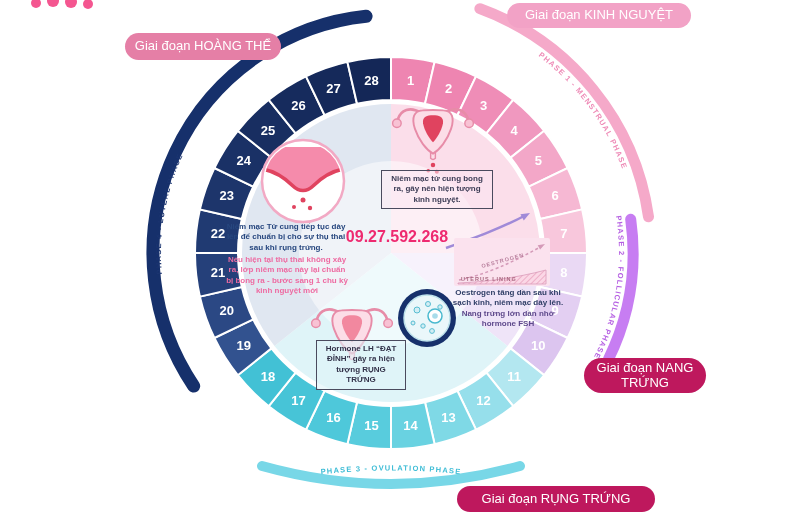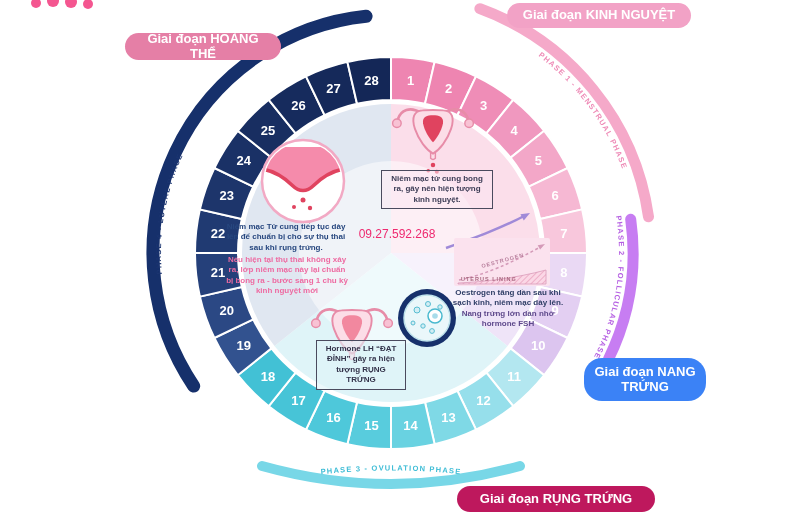--- a/index.html
+++ b/index.html
@@ -1,20 +1,20 @@
 <!DOCTYPE html>
 <html><head>
 <meta charset="utf-8">
 <style>
   *{margin:0;padding:0;box-sizing:border-box}
   body{background:#fff}
   .stage{position:relative;width:800px;height:517px;background:#fff;overflow:hidden;
          font-family:"Liberation Sans",sans-serif}
   .stage > svg{position:absolute;left:0;top:0}
-  .badge{position:absolute;border-radius:18px;color:#fff;font-weight:bold;font-size:13px;
+  .badge{position:absolute;border-radius:18px;color:#fff;font-weight:normal;font-size:13px;
          display:flex;align-items:center;justify-content:center;text-align:center;
          line-height:1.15;padding:12px 8px}
   .note{position:absolute;font-size:8px;line-height:1.3;text-align:center}
   .note.boxed{border:1px solid #4a4a5e;padding:3px 4px;font-weight:bold}
   .day-num{fill:#fff;font:bold 13px "Liberation Sans",sans-serif;text-anchor:middle}
   .arc-label{font:bold 7.5px "Liberation Sans",sans-serif;letter-spacing:1.2px}
   .tiny-label{font:bold 5.5px "Liberation Sans",sans-serif;letter-spacing:1px}
 </style>
 </head>
 <body>
@@ -173,31 +173,31 @@
       <path d="M 5 50 C 30 45 58 33 88 16" fill="none" stroke="#d49ab8" stroke-width="1.5" stroke-dasharray="3 2.5"></path>
       <path d="M 91 14 L 86.1 19.6 L 83.7 15.2 Z" fill="#d49ab8"></path>
       <text class="tiny-label" fill="#b87f9d" transform="translate(28,38) rotate(-15)">OESTROGEN</text>
       <path d="M 4 54 L 92 54 L 92 40 C 62 48 30 52 4 53 Z" fill="url(#hatch)" stroke="#da9cba" stroke-width="0.8"></path>
       <text class="tiny-label" fill="#a8677f" x="7" y="51">UTERUS LINING</text>
     </g>
   </svg>
 
   <div class="badge" style="left: 125px; top: 33px; width: 156px; height: 27px; background-color: rgb(229, 127, 166);">Giai đoạn HOÀNG THỂ</div>
   <div class="badge" style="left: 507px; top: 3px; width: 184px; height: 25px; background-color: rgb(242, 162, 198);">Giai đoạn KINH NGUYỆT</div>
-  <div class="badge" style="left: 584px; top: 358px; width: 122px; height: 43px; background-color: #3b82f6;">Giai đoạn NANG TRỨNG</div>
+  <div class="badge" style="left: 584px; top: 358px; width: 122px; height: 35px; background-color: #be185d;">Giai đoạn NANG TRỨNG</div>
   <div class="badge" style="left: 457px; top: 486px; width: 198px; height: 26px; background-color: #be185d;">Giai đoạn RỤNG TRỨNG</div>
 
   <div class="note boxed" style="left:381px;top:170px;width:112px;background:rgba(252,230,240,.55);color:#3c3c55">Niêm mạc tử cung bong ra, gây nên hiện tượng kinh nguyệt.</div>
 
   <div class="note" style="left:226px;top:222px;width:120px;color:#27477f;font-weight:bold">Niêm mạc Tử cung tiếp tục dày lên để chuẩn bị cho sự thụ thai sau khi rụng trứng.</div>
 
   <div class="note" style="left:224px;top:255px;width:126px;color:#ee6ba2;font-weight:bold">Nếu hiện tại thụ thai không xảy ra, lớp niêm mạc này lại chuẩn bị bong ra - bước sang 1 chu kỳ kinh nguyệt mới</div>
 
   <div class="note" style="left:338px;top:227px;width:118px;">
-    <div style="color:#ee2a70;font-size:12px;font-weight:normal">09.27.592.268</div>
+    <div style="color:#ee2a70;font-size:16px;font-weight:bold">09.27.592.268</div>
   </div>
 
   <div class="note" style="left:446px;top:288px;width:124px;">
     <div style="color:#2f3e66;font-weight:bold">Oestrogen tăng dần sau khi sạch kinh, niêm mạc dày lên.</div>
     <div style="color:#5f4a8c;font-weight:bold">Nang trứng lớn dần nhờ hormone FSH</div>
   </div>
 
   <div class="note boxed" style="left:316px;top:340px;width:90px;background:rgba(223,244,248,.6);color:#33334a">Hormone LH “ĐẠT ĐỈNH” gây ra hiện tượng RỤNG TRỨNG</div>
 
 </div>

